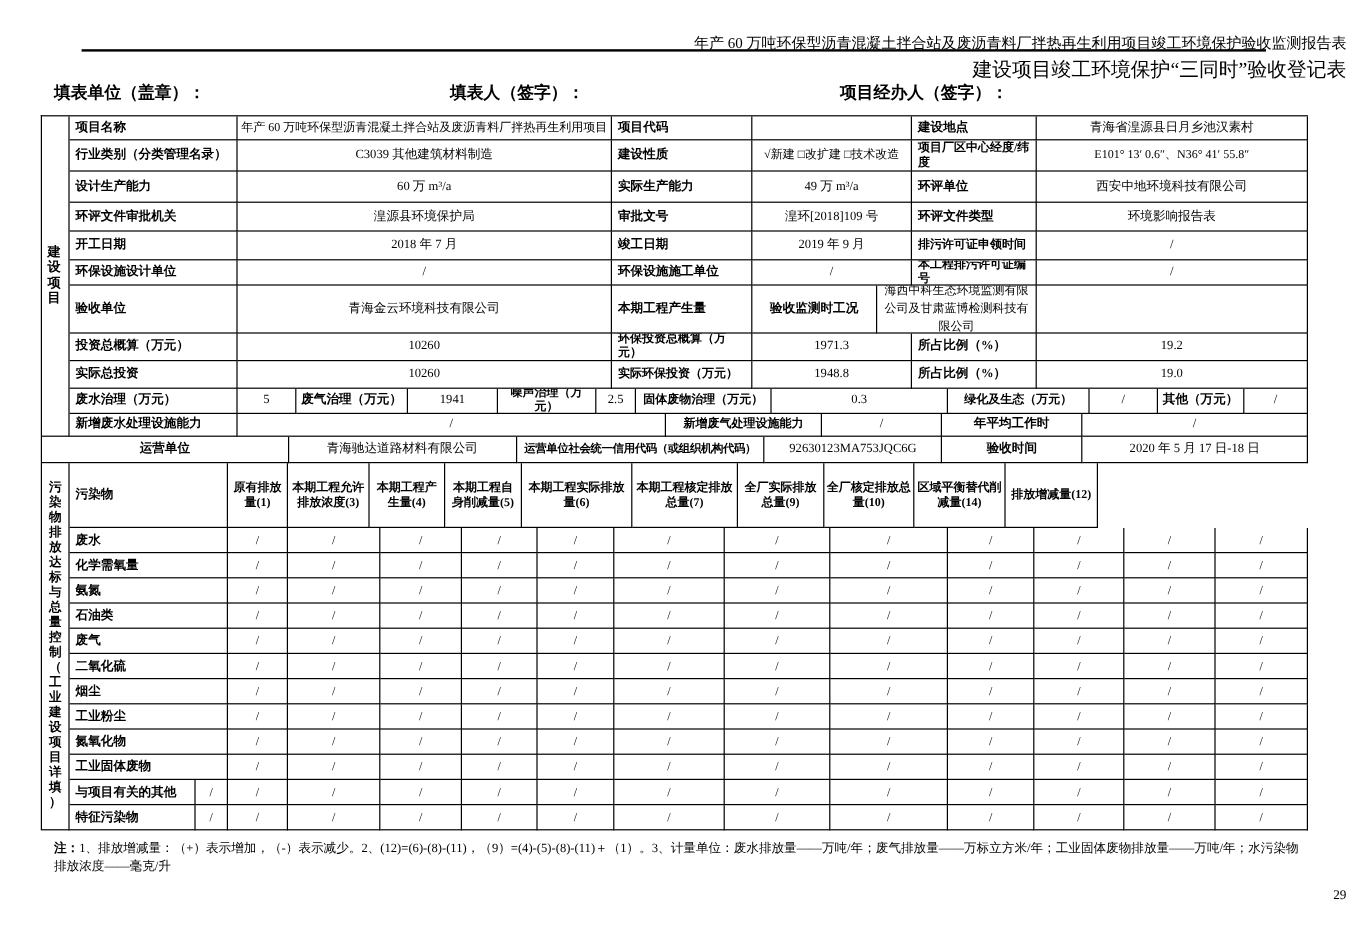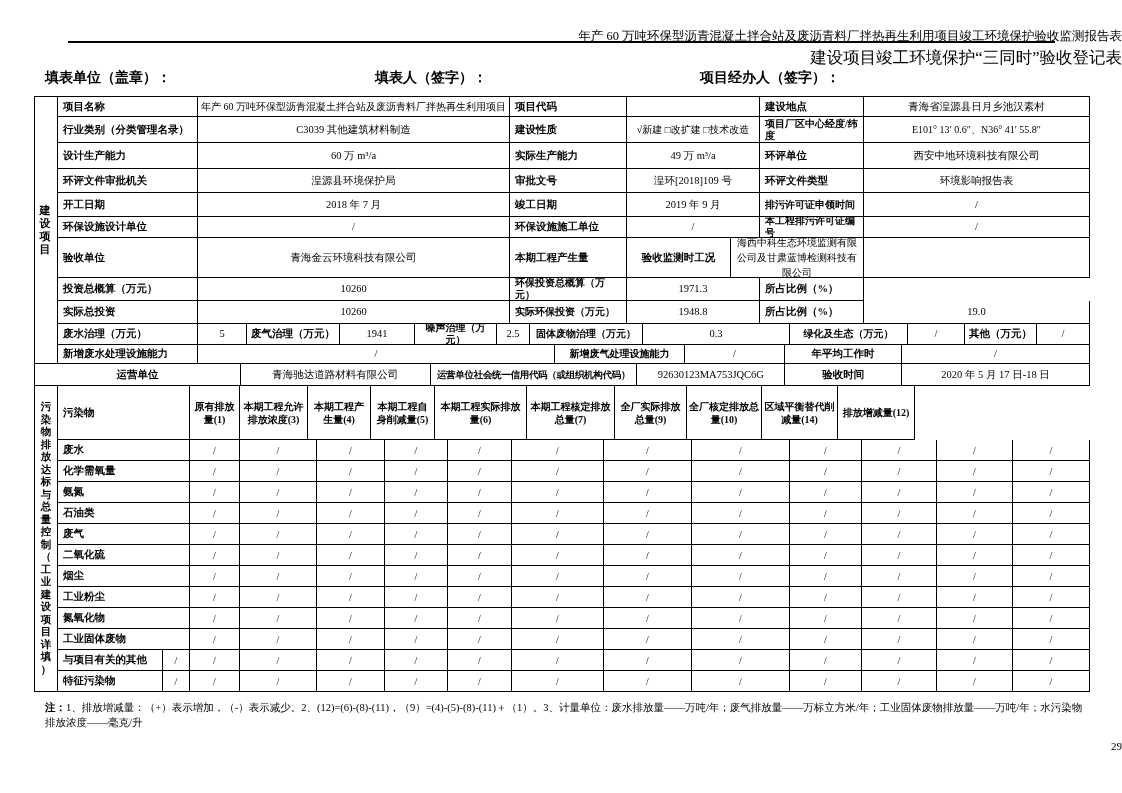--- a/index.html
+++ b/index.html
@@ -123,20 +123,21 @@
         <div class="cell lbc cE">验收监测时工况</div>
         <div class="cell cD sm" style="line-height:15px">海西中科生态环境监测有限公司及甘肃蓝博检测科技有限公司</div>
         <div class="cell cF"></div>
       </div>
       <div class="fr" style="height:23px">
         <div class="cell lb cA">投资总概算（万元）</div>
         <div class="cell cB">10260</div>
         <div class="cell lb cC sm">环保投资总概算（万元）</div>
         <div class="cell cD">1971.3</div>
         <div class="cell lb cE">所占比例（%）</div>
+        <div class="cell cF">19.2</div>
       </div>
       <div class="fr" style="height:23px">
         <div class="cell lb cA">实际总投资</div>
         <div class="cell cB">10260</div>
         <div class="cell lb cC sm">实际环保投资（万元）</div>
         <div class="cell cD">1948.8</div>
         <div class="cell lb cE">所占比例（%）</div>
         <div class="cell cF">19.0</div>
       </div>
       <div class="fr" style="height:21px">

